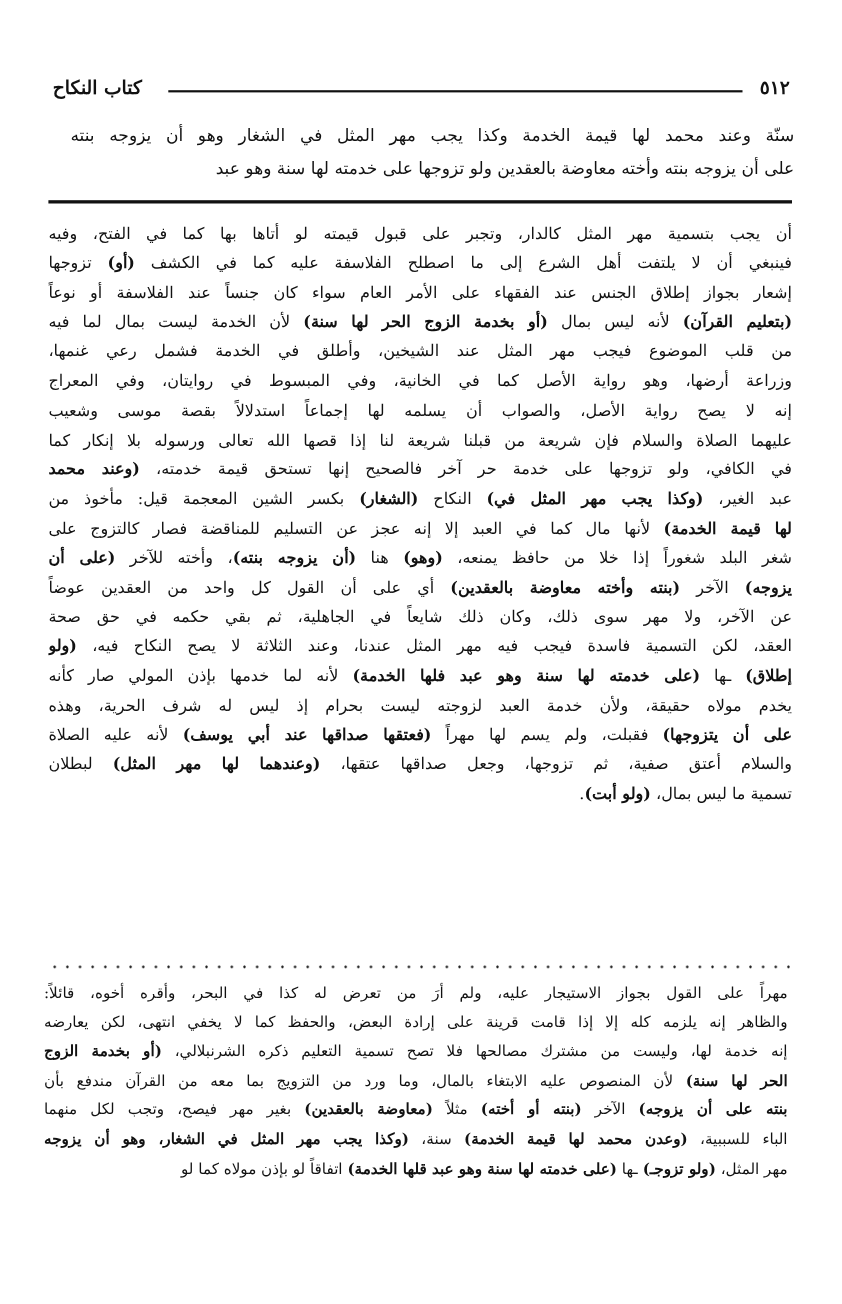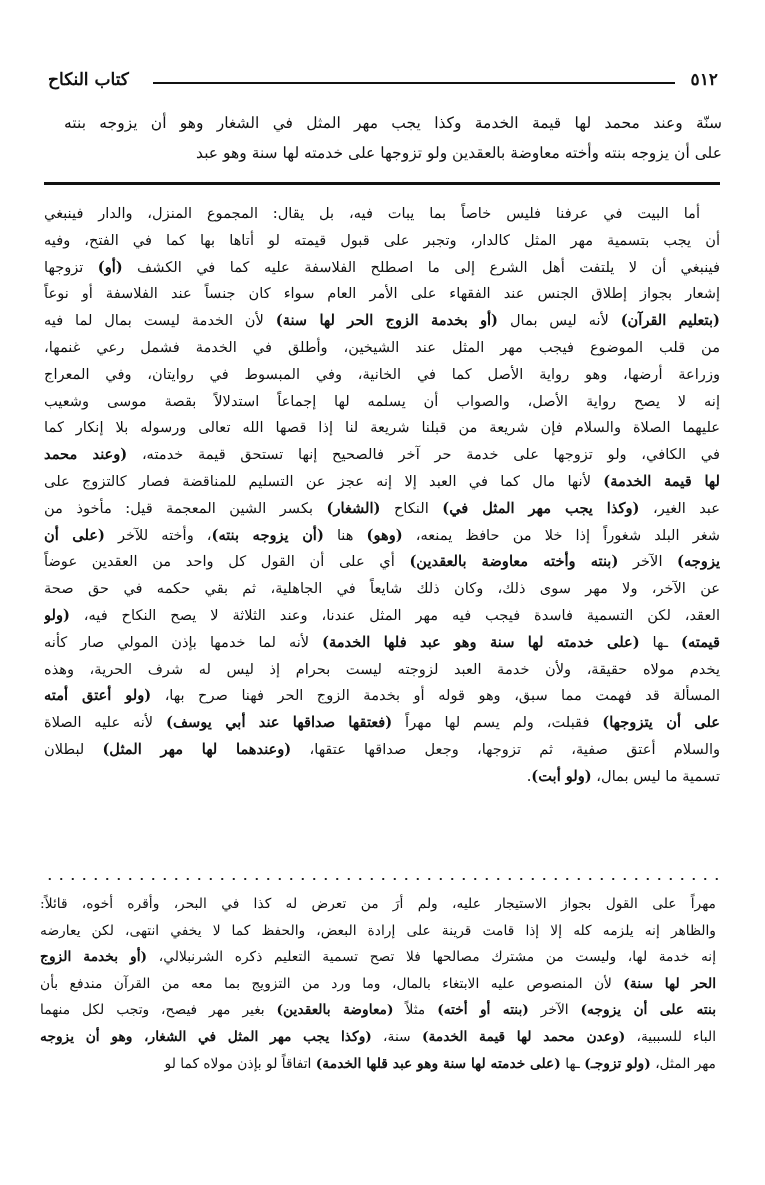--- a/index.html
+++ b/index.html
@@ -48,39 +48,37 @@
     <span class="rule"></span>
     <span class="title">كتاب النكاح</span>
   </div>
 
   <div class="matn">
       <div class="line"><span>سنّة وعند محمد لها قيمة الخدمة وكذا يجب مهر المثل في الشغار وهو أن يزوجه بنته</span></div>
       <div class="line last"><span>على أن يزوجه بنته وأخته معاوضة بالعقدين ولو تزوجها على خدمته لها سنة وهو عبد</span></div>
     </div>
   <div class="thick-rule"></div>
   <div class="sharh">
-      <div class="line indent"><span>أما البيت في عرفنا فليس خاصاً بما يبات فيه، بل يقال: المجموع المنزل، والدار فينبغي</span></div>
       <div class="line"><span>أن يجب بتسمية مهر المثل كالدار، وتجبر على قبول قيمته لو أتاها بها كما في الفتح، وفيه</span></div>
       <div class="line"><span>فينبغي أن لا يلتفت أهل الشرع إلى ما اصطلح الفلاسفة عليه كما في الكشف </span><b>(أو)</b><span> تزوجها</span></div>
       <div class="line"><span>إشعار بجواز إطلاق الجنس عند الفقهاء على الأمر العام سواء كان جنساً عند الفلاسفة أو نوعاً</span></div>
       <div class="line"><b>(بتعليم القرآن)</b><span> لأنه ليس بمال </span><b>(أو بخدمة الزوج الحر لها سنة)</b><span> لأن الخدمة ليست بمال لما فيه</span></div>
       <div class="line"><span>من قلب الموضوع فيجب مهر المثل عند الشيخين، وأطلق في الخدمة فشمل رعي غنمها،</span></div>
       <div class="line"><span>وزراعة أرضها، وهو رواية الأصل كما في الخانية، وفي المبسوط في روايتان، وفي المعراج</span></div>
       <div class="line"><span>إنه لا يصح رواية الأصل، والصواب أن يسلمه لها إجماعاً استدلالاً بقصة موسى وشعيب</span></div>
       <div class="line"><span>عليهما الصلاة والسلام فإن شريعة من قبلنا شريعة لنا إذا قصها الله تعالى ورسوله بلا إنكار كما</span></div>
       <div class="line"><span>في الكافي، ولو تزوجها على خدمة حر آخر فالصحيح إنها تستحق قيمة خدمته، </span><b>(وعند محمد</b></div>
+      <div class="line"><span>عبد الغير، </span><b>(وكذا يجب مهر المثل في)</b><span> النكاح </span><b>(الشغار)</b><span> بكسر الشين المعجمة قيل: مأخوذ من</span></div>
       <div class="line"><b>لها قيمة الخدمة)</b><span> لأنها مال كما في العبد إلا إنه عجز عن التسليم للمناقضة فصار كالتزوج على</span></div>
-      <div class="line"><span>عبد الغير، </span><b>(وكذا يجب مهر المثل في)</b><span> النكاح </span><b>(الشغار)</b><span> بكسر الشين المعجمة قيل: مأخوذ من</span></div>
       <div class="line"><span>شغر البلد شغوراً إذا خلا من حافظ يمنعه، </span><b>(وهو)</b><span> هنا </span><b>(أن يزوجه بنته)</b><span>، وأخته للآخر </span><b>(على أن</b></div>
       <div class="line"><b>يزوجه)</b><span> الآخر </span><b>(بنته وأخته معاوضة بالعقدين)</b><span> أي على أن القول كل واحد من العقدين عوضاً</span></div>
       <div class="line"><span>عن الآخر، ولا مهر سوى ذلك، وكان ذلك شايعاً في الجاهلية، ثم بقي حكمه في حق صحة</span></div>
       <div class="line"><span>العقد، لكن التسمية فاسدة فيجب فيه مهر المثل عندنا، وعند الثلاثة لا يصح النكاح فيه، </span><b>(ولو</b></div>
-      <div class="line"><b>قيمته)</b><span> ـها </span><b>(على خدمته لها سنة وهو عبد فلها الخدمة)</b><span> لأنه لما خدمها بإذن المولي صار كأنه</span></div>
+      <div class="line"><b>إطلاق)</b><span> ـها </span><b>(على خدمته لها سنة وهو عبد فلها الخدمة)</b><span> لأنه لما خدمها بإذن المولي صار كأنه</span></div>
       <div class="line"><span>يخدم مولاه حقيقة، ولأن خدمة العبد لزوجته ليست بحرام إذ ليس له شرف الحرية، وهذه</span></div>
-      <div class="line"><span>المسألة قد فهمت مما سبق، وهو قوله أو بخدمة الزوج الحر فهنا صرح بها، </span><b>(ولو أعتق أمته</b></div>
       <div class="line"><b>على أن يتزوجها)</b><span> فقبلت، ولم يسم لها مهراً </span><b>(فعتقها صداقها عند أبي يوسف)</b><span> لأنه عليه الصلاة</span></div>
       <div class="line"><span>والسلام أعتق صفية، ثم تزوجها، وجعل صداقها عتقها، </span><b>(وعندهما لها مهر المثل)</b><span> لبطلان</span></div>
       <div class="line last"><span>تسمية ما ليس بمال، </span><b>(ولو أبت)</b><span>.</span></div>
     </div>
   <div class="dots"></div>
   <div class="hashiya">
       <div class="line"><span>مهراً على القول بجواز الاستيجار عليه، ولم أرَ من تعرض له كذا في البحر، وأقره أخوه، قائلاً:</span></div>
       <div class="line"><span>والظاهر إنه يلزمه كله إلا إذا قامت قرينة على إرادة البعض، والحفظ كما لا يخفي انتهى، لكن يعارضه</span></div>
       <div class="line"><span>إنه خدمة لها، وليست من مشترك مصالحها فلا تصح تسمية التعليم ذكره الشرنبلالي، </span><b>(أو بخدمة الزوج</b></div>
       <div class="line"><b>الحر لها سنة)</b><span> لأن المنصوص عليه الابتغاء بالمال، وما ورد من التزويج بما معه من القرآن مندفع بأن</span></div>

